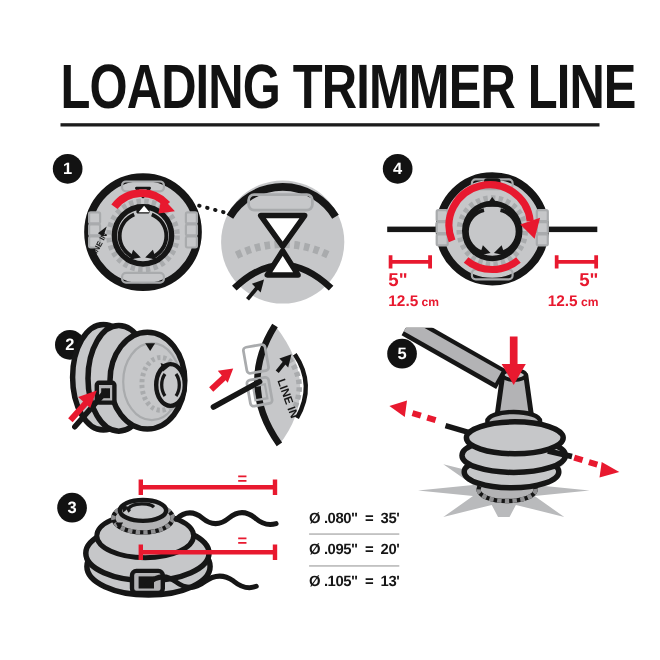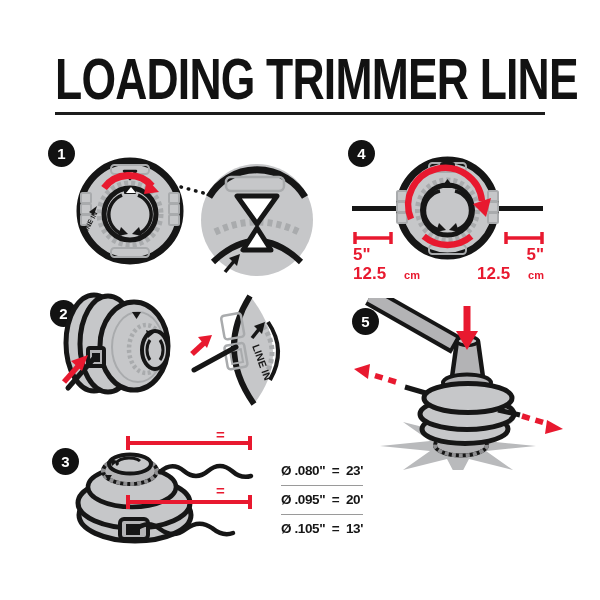--- a/index.html
+++ b/index.html
@@ -10,22 +10,22 @@
   #title{left:55px;top:46px;font-size:57px;font-weight:bold;letter-spacing:-1px;
          transform:scaleX(0.78);transform-origin:left top;white-space:nowrap;color:#121212;}
   #title-rule{left:55px;top:112px;width:490px;height:3px;background:#1c1c1c;}
   
   .badge{width:27px;height:27px;border-radius:50%;background:#121212;color:#fff;
          display:flex;align-items:center;justify-content:center;
          font-size:15px;font-weight:bold;}
   
   .measure{font-weight:bold;color:#e8192f;line-height:1.1;}
   .measure .inch{font-size:17px;display:block;}
-  .measure .metric{font-size:17px;}
-  .measure .unit{font-size:11px;margin-left:18px;}
+  .measure .metric{font-size:14px;}
+  .measure .unit{font-size:11px;margin-left:3px;}
   .right-al{text-align:right;}
   
   #specs{left:281px;top:457px;width:82px;font-weight:bold;font-size:13.5px;letter-spacing:-0.4px;}
   .spec-row{display:flex;justify-content:space-between;align-items:baseline;
             padding:6px 0 7px 0;}
   .spec-row.rule{border-bottom:1.5px solid #9a9a9a;}
   svg{display:block;}
   svg text{font-family:"Liberation Sans",sans-serif;}
 </style>
 </head>
@@ -226,21 +226,21 @@
         <line x1="190" y1="72" x2="190" y2="86"></line>
         <line x1="68" y1="79" x2="190" y2="79"></line>
     </g>
     <text x="156" y="73" font-size="15" font-weight="bold" fill="#e8192f">=</text>
   </svg>
 
   <div id="specs" class="abs">
     <div class="spec-row rule">
       <span>Ø .080"</span>
       <span>=</span>
-      <span>23'</span>
+      <span>35'</span>
     </div>
     <div class="spec-row rule">
       <span>Ø .095"</span>
       <span>=</span>
       <span>20'</span>
     </div>
     <div class="spec-row">
       <span>Ø .105"</span>
       <span>=</span>
       <span>13'</span>

